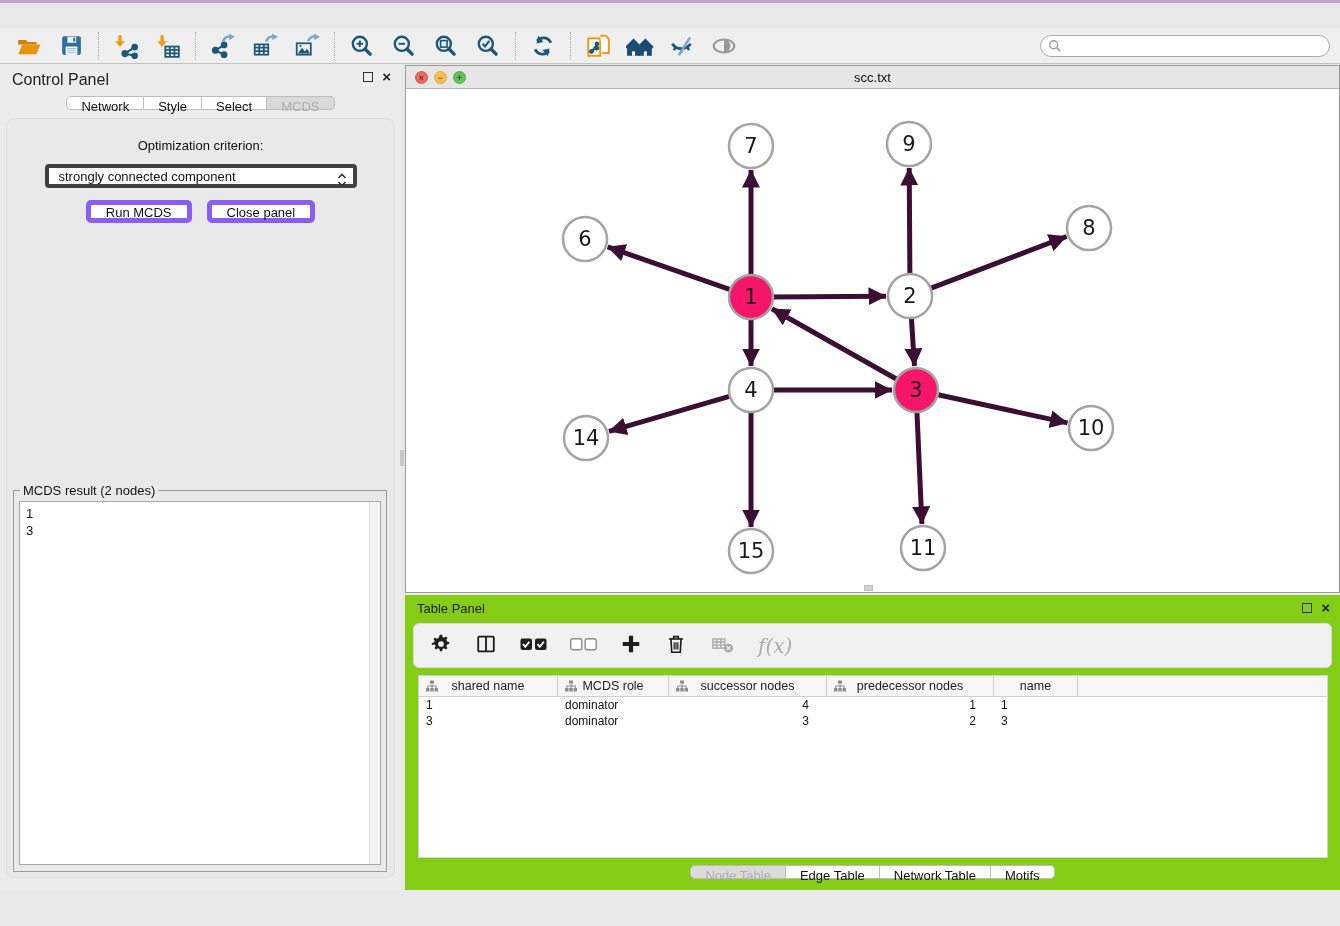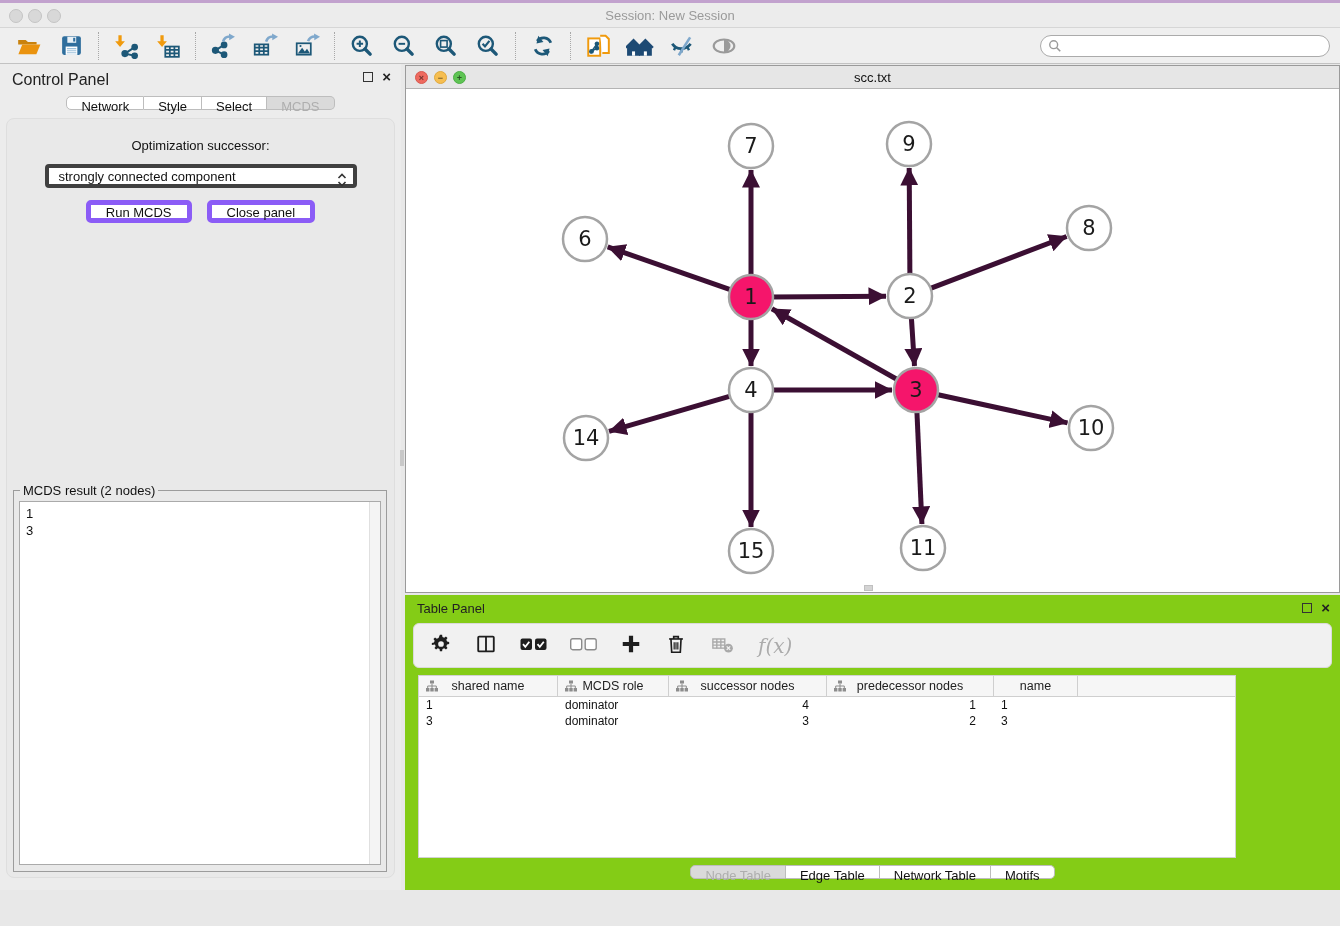--- a/index.html
+++ b/index.html
@@ -63,21 +63,21 @@
   .nw-canvas { position:absolute; left:0; top:23px; width:933px; height:503px; background:#fff; }
   .nw-handle { position:absolute; left:458px; bottom:1px; width:9px; height:6px; background:#d4d4d4; border:1px solid #c0c0c0; }
   .gap-handle { position:absolute; left:400px; top:450px; width:4px; height:16px; background:#c8c8c8; }
 
   
   .table-panel { position:absolute; left:405px; top:595px; width:935px; height:295px; background:#84cc16; }
   .tp-header { position:absolute; left:12px; top:6px; font-size:13px; color:#222; }
   .tp-toolbar { position:absolute; left:8px; top:28px; width:919px; height:45px; background:#f1f1f1;
                 border:1px solid #dadada; border-radius:6px; display:flex; align-items:center; gap:23px; padding-left:16px; }
   .fx { font-family:"DejaVu Serif", serif; font-style:italic; font-size:20px; color:#ababab; }
-  .tp-table { position:absolute; left:13px; top:80px; width:818px; height:183px; background:#fff; border:1px solid #d2d2d2; }
+  .tp-table { position:absolute; left:13px; top:80px; width:910px; height:183px; background:#fff; border:1px solid #d2d2d2; }
   .t-head { display:flex; height:21px; background:#f6f6f6; border-bottom:1px solid #cfcfcf; }
   .th { position:relative; border-right:1px solid #cfcfcf; display:flex; align-items:center;
         justify-content:center; font-size:12.5px; color:#222; }
   .th .tree-icon { position:absolute; left:7px; top:4px; }
   .t-row { display:flex; height:16px; font-size:12px; color:#111; align-items:center; }
   .td { overflow:hidden; white-space:nowrap; }
   .c0{width:139px} .c1{width:111px} .c2{width:158px} .c3{width:167px} .c4{width:84px} .cf{flex:1}
   .al{padding-left:7px; text-align:left} .ar{padding-right:18px; text-align:right}
   .tp-tabs { position:absolute; left:0; top:270px; width:100%; display:flex; justify-content:center; }
 
@@ -89,28 +89,20 @@
                 border-radius:3px; display:flex; align-items:center; gap:6px; padding:0 10px; font-size:12.5px; color:#111; }
   .mem-dot { width:11px; height:11px; border-radius:50%; background:#1f9240; }
 </style>
 </head>
 <body>
 
 <div class="window">
 
   <div class="top-strip"></div>
 
-  <div class="titlebar">
-    <div class="lights">
-      <span class="light"></span>
-      <span class="light"></span>
-      <span class="light"></span>
-    </div>
-    <div class="win-title">Session: New Session</div>
-  </div>
 
   <div class="toolbar">
     <div class="tbtn" title="Open Session">
       <svg width="26" height="26" viewBox="0 0 24 24">
           <path d="M2 6.5h7l2 1.8h8v2.2H2z" fill="#c9820e"></path>
           <path d="M2.2 19.5 5.8 10.5 H22.5 L18.8 19.5 Z" fill="#ea930f"></path>
         </svg>
     </div>
     <div class="tbtn" title="Save Session">
       <svg width="25" height="25" viewBox="0 0 24 24">
@@ -263,21 +255,21 @@
       <span class="float-icon"></span>
       <span class="close-icon">×</span>
     </div>
     <div class="cp-tabs">
       <div class="tab">Network</div>
       <div class="tab">Style</div>
       <div class="tab">Select</div>
       <div class="tab active">MCDS</div>
     </div>
     <div class="cp-body">
-      <div class="opt-label">Optimization successor:</div>
+      <div class="opt-label">Optimization criterion:</div>
       <div class="criterion-select">
         <span>strongly connected component</span>
         <svg class="chev" width="10" height="16" viewBox="0 0 10 16">
             <path d="M1.5 6 L5 2.5 L8.5 6" stroke="#333" stroke-width="1.6" fill="none"></path>
             <path d="M1.5 10 L5 13.5 L8.5 10" stroke="#333" stroke-width="1.6" fill="none"></path>
           </svg>
       </div>
       <div class="cp-buttons">
         <button class="mac-btn">Run MCDS</button>
         <button class="mac-btn">Close panel</button>

